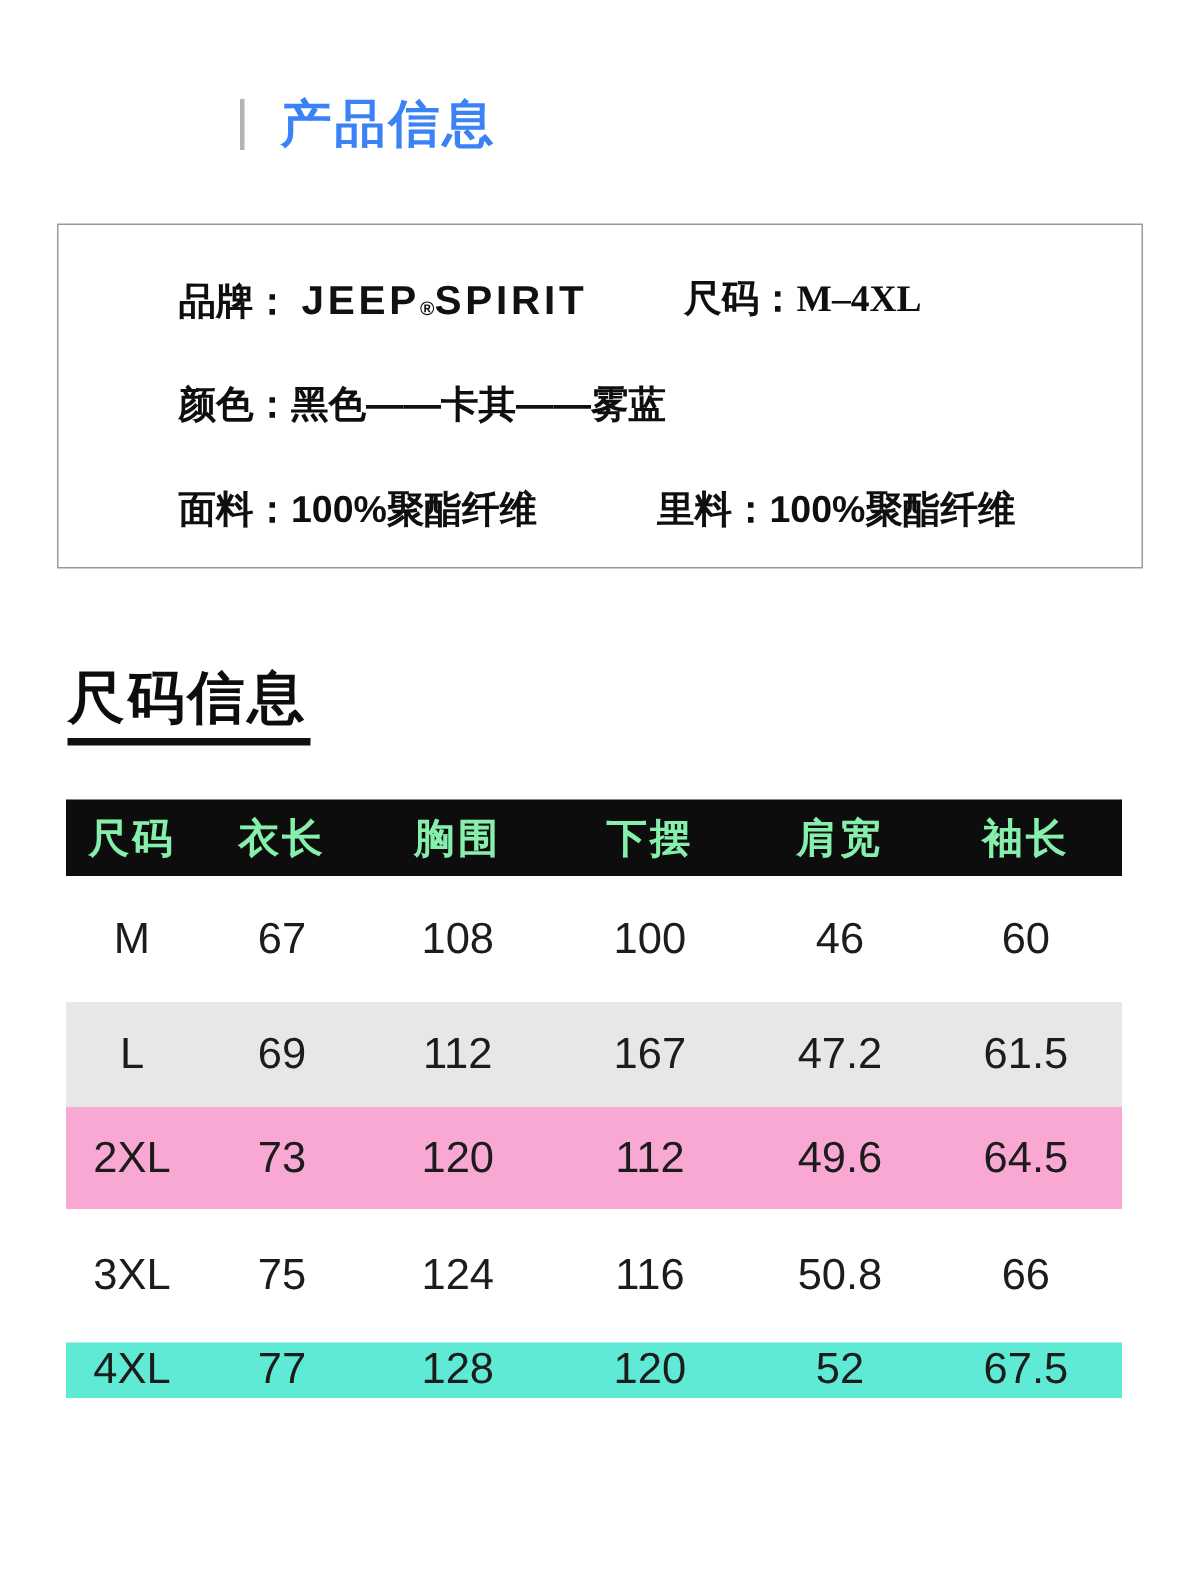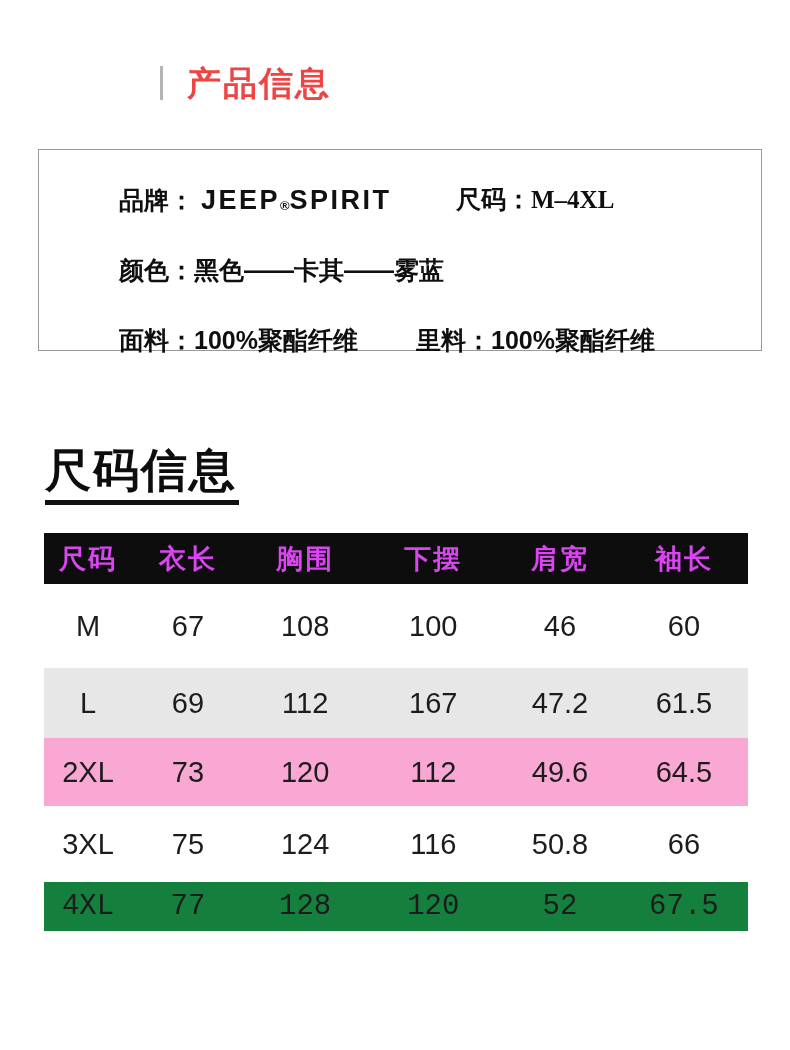--- a/index.html
+++ b/index.html
@@ -34,51 +34,51 @@
   }
   .title-divider {
     width: 3px;
     height: 34px;
     background: #b4b4b4;
   }
   .cn-title {
     font-size: 34px;
     font-weight: 700;
     letter-spacing: 2px;
-    color: #ef4444;
+    color: #3b82f6;
     line-height: 1;
   }
 
   
   .info-box {
     position: absolute;
     left: 38px;
     top: 149px;
     width: 724px;
-    height: 202px;
+    height: 230px;
     border: 1px solid #999999;
     background: #ffffff;
   }
   .info-row {
     position: absolute;
     left: 0;
     width: 100%;
     height: 32px;
     font-size: 25px;
     font-weight: 700;
     color: #0f0f0f;
     line-height: 32px;
     white-space: nowrap;
   }
   .info-row.r1 { top: 34px; }
   .info-row.r2 { top: 104px; }
   .info-row.r3 { top: 174px; }
   .info-item-left { position: absolute; left: 80px; }
   .info-item-size { position: absolute; left: 417px; font-family: Liberation Serif, serif; }
-  .info-item-lining { position: absolute; left: 377px; }
+  .info-item-lining { position: absolute; left: 399px; }
 
   .brand-logo {
     font-size: 27px;
     font-weight: 800;
     letter-spacing: 2.5px;
     color: #111;
   }
   .brand-logo .reg-mark {
     font-size: 13px;
     font-weight: 700;
@@ -87,21 +87,21 @@
     position: relative;
     top: 1px;
   }
 
   
   .size-heading {
     position: absolute;
     left: 45px;
     top: 447px;
     display: inline-block;
-    font-size: 46px;
+    font-size: 38px;
     font-weight: 800;
     letter-spacing: 2px;
     color: #0d0d0d;
     padding-bottom: 7px;
     padding-right: 2px;
     border-bottom: 5px solid #111111;
     line-height: 1;
   }
 
   .size-table {
@@ -111,38 +111,38 @@
     width: 704px;
     border-collapse: collapse;
     table-layout: fixed;
     text-align: center;
   }
   .size-table thead tr {
     height: 51px;
     background: #0d0d0d;
   }
   .size-table th {
-    color: #d946ef;
+    color: #86efac;
     font-size: 27px;
     font-weight: 700;
     letter-spacing: 2px;
     text-align: center;
   }
   .size-table td {
     font-size: 29px;
     font-weight: 400;
     color: #1c1c1c;
     text-align: center;
   }
   .size-table tr.r0 { height: 84px; }
   .size-table tr.r1 { height: 70px; background: #e7e7e7; }
   .size-table tr.r2 { height: 69px; }
   .size-table tr.r3 { height: 68px; background: #f9a8d4; }
-  .size-table tr.r4 { height: 76px; }
-  .size-table tr.r5 { height: 49px; background: #15803d; font-family: Liberation Mono, monospace; }
+  .size-table tr.r4 { height: 89px; }
+  .size-table tr.r5 { height: 37px; background: #5eead4; }
 
   col.c1 { width: 12.5%; }
   col.c2 { width: 15.9%; }
   col.c3 { width: 17.4%; }
   col.c4 { width: 19%; }
   col.c5 { width: 17%; }
   col.c6 { width: 18.2%; }
 </style>
 </head>
 <body>

